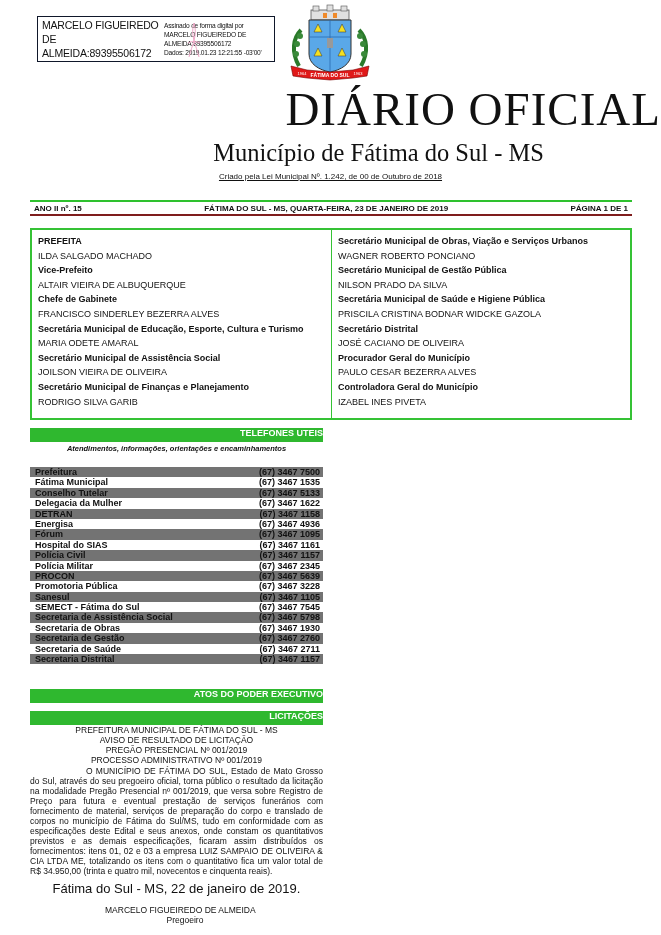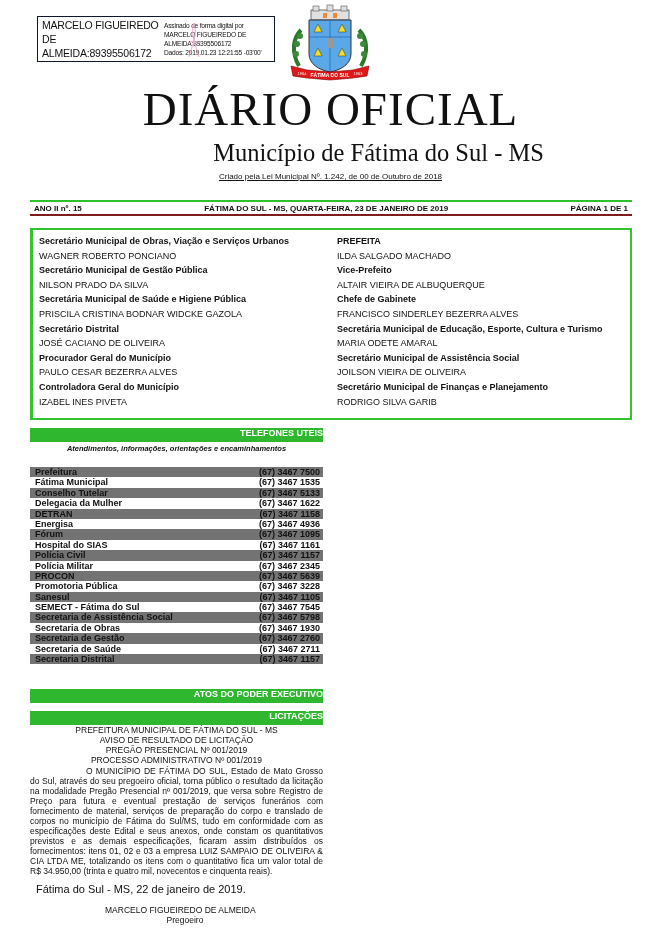--- a/index.html
+++ b/index.html
@@ -7,21 +7,21 @@
 
   
   .sig-box { position: absolute; left: 37px; top: 16px; width: 238px; height: 46px; border: 1px solid #0f172a; box-sizing: border-box; display: flex; align-items: center; padding-left: 4px; }
   .sig-name { font-size: 10.5px; line-height: 14px; width: 118px; letter-spacing: -0.2px; }
   .sig-mark { position: absolute; left: 148px; top: 4px; width: 16px; height: 38px; }
   .sig-detail { font-size: 6.6px; line-height: 9px; margin-left: 4px; letter-spacing: -0.2px; }
 
   
   .crest { position: absolute; left: 285px; top: 4px; width: 90px; height: 78px; }
 
-  .title { position: absolute; left: 0; top: 82px; width: 661px; text-align: center; font-family: "Liberation Serif", serif; font-size: 47px; line-height: 54px; letter-spacing: 1px; }
+  .title { position: absolute; left: 0; top: 82px; width: 661px; text-align: right; font-family: "Liberation Serif", serif; font-size: 47px; line-height: 54px; letter-spacing: 1px; }
   .subtitle { position: absolute; left: 0; top: 138px; width: 661px; text-align: center; font-family: "Liberation Serif", serif; font-size: 24.5px; line-height: 30px; margin-left: 48px; }
   .law { position: absolute; left: 0; top: 171px; width: 661px; text-align: center; font-size: 8px; line-height: 12px; text-decoration: underline; }
 
   
   .hbar { position: absolute; left: 30px; top: 200px; width: 602px; height: 16px; border-top: 2px solid #2ec12e; border-bottom: 2px solid #7f1d1d; display: flex; align-items: center; justify-content: space-between; font-size: 8px; font-weight: bold; padding: 0 4px; box-sizing: border-box; }
 
   
   .officials { position: absolute; left: 30px; top: 228px; width: 602px; height: 192px; border: 2px solid #35c235; box-sizing: border-box; display: flex; }
   .off-col { width: 50%; padding: 4px 6px; box-sizing: border-box; }
   .off-col.right { border-left: 1px solid #35c235; }
@@ -33,21 +33,21 @@
   .gbar { position: absolute; left: 30px; width: 293px; height: 14px; background: #2fb82f; color: #fff; text-align: right; font-size: 9px; font-weight: bold; line-height: 11px; }
 
   .phones-sub { position: absolute; left: 30px; top: 443px; width: 293px; text-align: center; font-size: 7.5px; font-style: italic; font-weight: bold; line-height: 12px; }
 
   .phones { position: absolute; left: 30px; top: 467px; width: 293px; }
   .prow { display: flex; justify-content: space-between; height: 10.4px; line-height: 10.4px; font-size: 9px; font-weight: bold; padding: 0 3px 0 5px; }
   .prow.alt { background: #737373; }
 
   .doc-head { position: absolute; left: 30px; top: 725px; width: 293px; text-align: center; font-size: 8.5px; line-height: 10px; }
   .doc-body { position: absolute; left: 30px; top: 766px; width: 293px; font-size: 8.5px; line-height: 10px; text-align: justify; text-indent: 56px; }
-  .doc-date { position: absolute; left: 36px; top: 884px; width: 293px; text-align: left; font-size: 11px; line-height: 10px; }
+  .doc-date { position: absolute; left: 30px; top: 884px; width: 293px; text-align: center; font-size: 13px; line-height: 10px; }
   .doc-sign { position: absolute; left: 105px; top: 905px; font-size: 8.5px; line-height: 10px; }
   .doc-role { position: absolute; left: 0; top: 10px; width: 160px; text-align: center; }
 </style>
 </head>
 <body>
 
 <div class="sig-box">
   <div class="sig-name">
     <div>MARCELO FIGUEIREDO</div>
     <div>DE</div>
@@ -101,48 +101,48 @@
 <div class="subtitle">Município de Fátima do Sul - MS</div>
 <div class="law">Criado pela Lei Municipal Nº. 1.242, de 00 de Outubro de 2018</div>
 
 <div class="hbar">
   <span>ANO II nº. 15</span>
   <span>FÁTIMA DO SUL - MS, QUARTA-FEIRA, 23 DE JANEIRO DE 2019</span>
   <span>PÁGINA 1 DE 1</span>
 </div>
 
 <div class="officials">
+  <div class="off-col">
+    <div class="off-title">PREFEITA</div>
+    <div class="off-name">ILDA SALGADO MACHADO</div>
+    <div class="off-title">Vice-Prefeito</div>
+    <div class="off-name">ALTAIR VIEIRA DE ALBUQUERQUE</div>
+    <div class="off-title">Chefe de Gabinete</div>
+    <div class="off-name">FRANCISCO SINDERLEY BEZERRA ALVES</div>
+    <div class="off-title wrap">Secretária Municipal de Educação, Esporte, Cultura e Turismo</div>
+    <div class="off-name">MARIA ODETE AMARAL</div>
+    <div class="off-title">Secretário Municipal de Assistência Social</div>
+    <div class="off-name">JOILSON VIEIRA DE OLIVEIRA</div>
+    <div class="off-title">Secretário Municipal de Finanças e Planejamento</div>
+    <div class="off-name">RODRIGO SILVA GARIB</div>
+  </div>
   <div class="off-col right">
     <div class="off-title">Secretário Municipal de Obras, Viação e Serviços Urbanos</div>
     <div class="off-name">WAGNER ROBERTO PONCIANO</div>
     <div class="off-title">Secretário Municipal de Gestão Pública</div>
     <div class="off-name">NILSON PRADO DA SILVA</div>
     <div class="off-title">Secretária Municipal de Saúde e Higiene Pública</div>
     <div class="off-name">PRISCILA CRISTINA BODNAR WIDCKE GAZOLA</div>
     <div class="off-title">Secretário Distrital</div>
     <div class="off-name">JOSÉ CACIANO DE OLIVEIRA</div>
     <div class="off-title">Procurador Geral do Município</div>
     <div class="off-name">PAULO CESAR BEZERRA ALVES</div>
     <div class="off-title">Controladora Geral do Município</div>
     <div class="off-name">IZABEL INES PIVETA</div>
   </div>
-  <div class="off-col">
-    <div class="off-title">PREFEITA</div>
-    <div class="off-name">ILDA SALGADO MACHADO</div>
-    <div class="off-title">Vice-Prefeito</div>
-    <div class="off-name">ALTAIR VIEIRA DE ALBUQUERQUE</div>
-    <div class="off-title">Chefe de Gabinete</div>
-    <div class="off-name">FRANCISCO SINDERLEY BEZERRA ALVES</div>
-    <div class="off-title wrap">Secretária Municipal de Educação, Esporte, Cultura e Turismo</div>
-    <div class="off-name">MARIA ODETE AMARAL</div>
-    <div class="off-title">Secretário Municipal de Assistência Social</div>
-    <div class="off-name">JOILSON VIEIRA DE OLIVEIRA</div>
-    <div class="off-title">Secretário Municipal de Finanças e Planejamento</div>
-    <div class="off-name">RODRIGO SILVA GARIB</div>
-  </div>
 </div>
 
 <div class="gbar" style="top:428px;">TELEFONES UTEIS</div>
 <div class="phones-sub">Atendimentos, informações, orientações e encaminhamentos</div>
 
 <div class="phones">
   <div class="prow alt">
       <span>Prefeitura</span>
       <span>(67) 3467 7500</span>
     </div>

